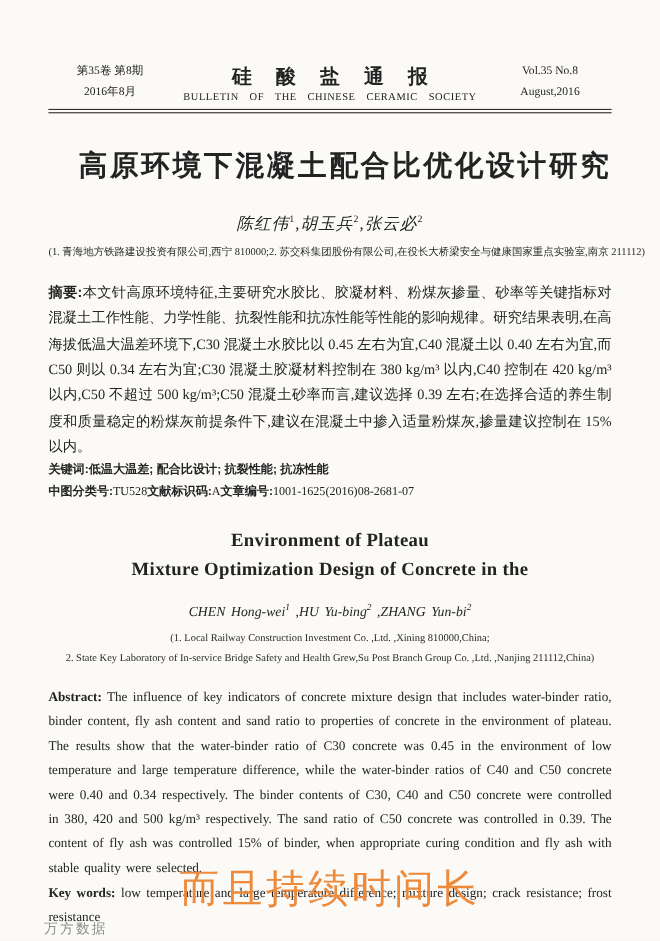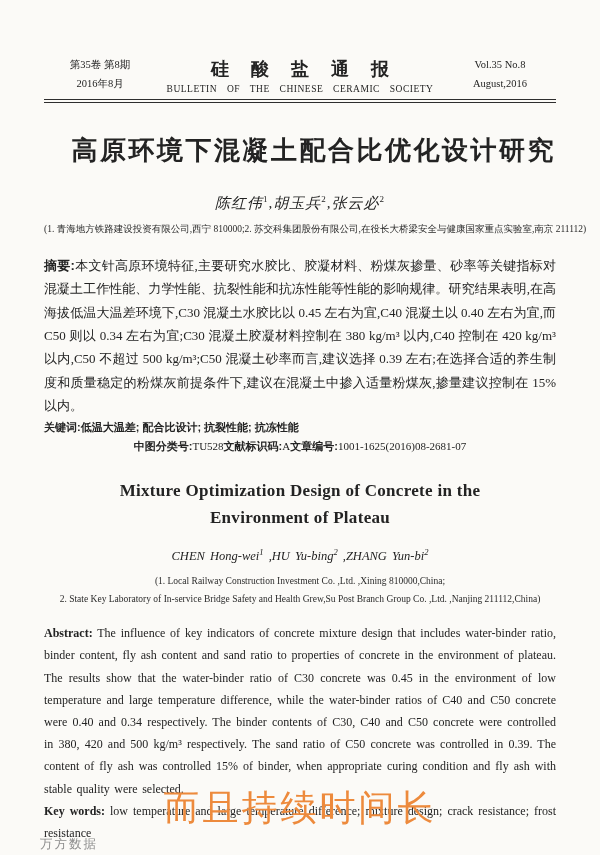--- a/index.html
+++ b/index.html
@@ -49,21 +49,21 @@
   .affil-cn{
     margin-top:10px;text-align:center;font-size:9.5px;color:#2a2a2a;white-space:nowrap;
   }
   
   .abs-cn{
     margin-top:18px;font-size:13px;line-height:1.8;text-align:justify;
   }
   .abs-cn .lbl,.kw-cn .lbl{font-weight:bold;font-family:"Liberation Sans",sans-serif;}
   .kw-cn{font-size:11px;line-height:1.8;font-weight:bold;font-family:"Liberation Sans",sans-serif;}
   .meta-row{
-    display:flex;justify-content:center;
+    display:flex;justify-content:flex-start;
     font-size:11px;margin-top:2px;
   }
   .meta-row .lbl{font-weight:bold;font-family:"Liberation Sans",sans-serif;}
   
   .title-en{
     margin-top:24px;text-align:center;
     font-weight:bold;font-size:17px;line-height:1.55;letter-spacing:.3px;
   }
   .authors-en{
     margin-top:16px;text-align:center;font-style:italic;font-size:12.5px;word-spacing:2px;
@@ -134,22 +134,22 @@
     <span class="lbl">关键词:</span><span>低温大温差; 配合比设计; 抗裂性能; 抗冻性能</span>
   </p>
 
   <div class="meta-row">
     <span><span class="lbl">中图分类号:</span><span>TU528</span></span>
     <span><span class="lbl">文献标识码:</span><span>A</span></span>
     <span><span class="lbl">文章编号:</span><span>1001-1625(2016)08-2681-07</span></span>
   </div>
 
   <div class="title-en">
+    <div>Environment of Plateau</div>
     <div>Mixture Optimization Design of Concrete in the</div>
-    <div>Environment of Plateau</div>
   </div>
 
   <div class="authors-en">
     <span><span>CHEN Hong-wei</span><sup>1</sup><span> ,</span></span><span><span>HU Yu-bing</span><sup>2</sup><span> ,</span></span><span><span>ZHANG Yun-bi</span><sup>2</sup></span>
   </div>
 
   <div class="affil-en">
     <div>(1. Local Railway Construction Investment Co. ,Ltd. ,Xining 810000,China;</div>
     <div>2. State Key Laboratory of In-service Bridge Safety and Health Grew,Su Post Branch Group Co. ,Ltd. ,Nanjing 211112,China)</div>
   </div>

